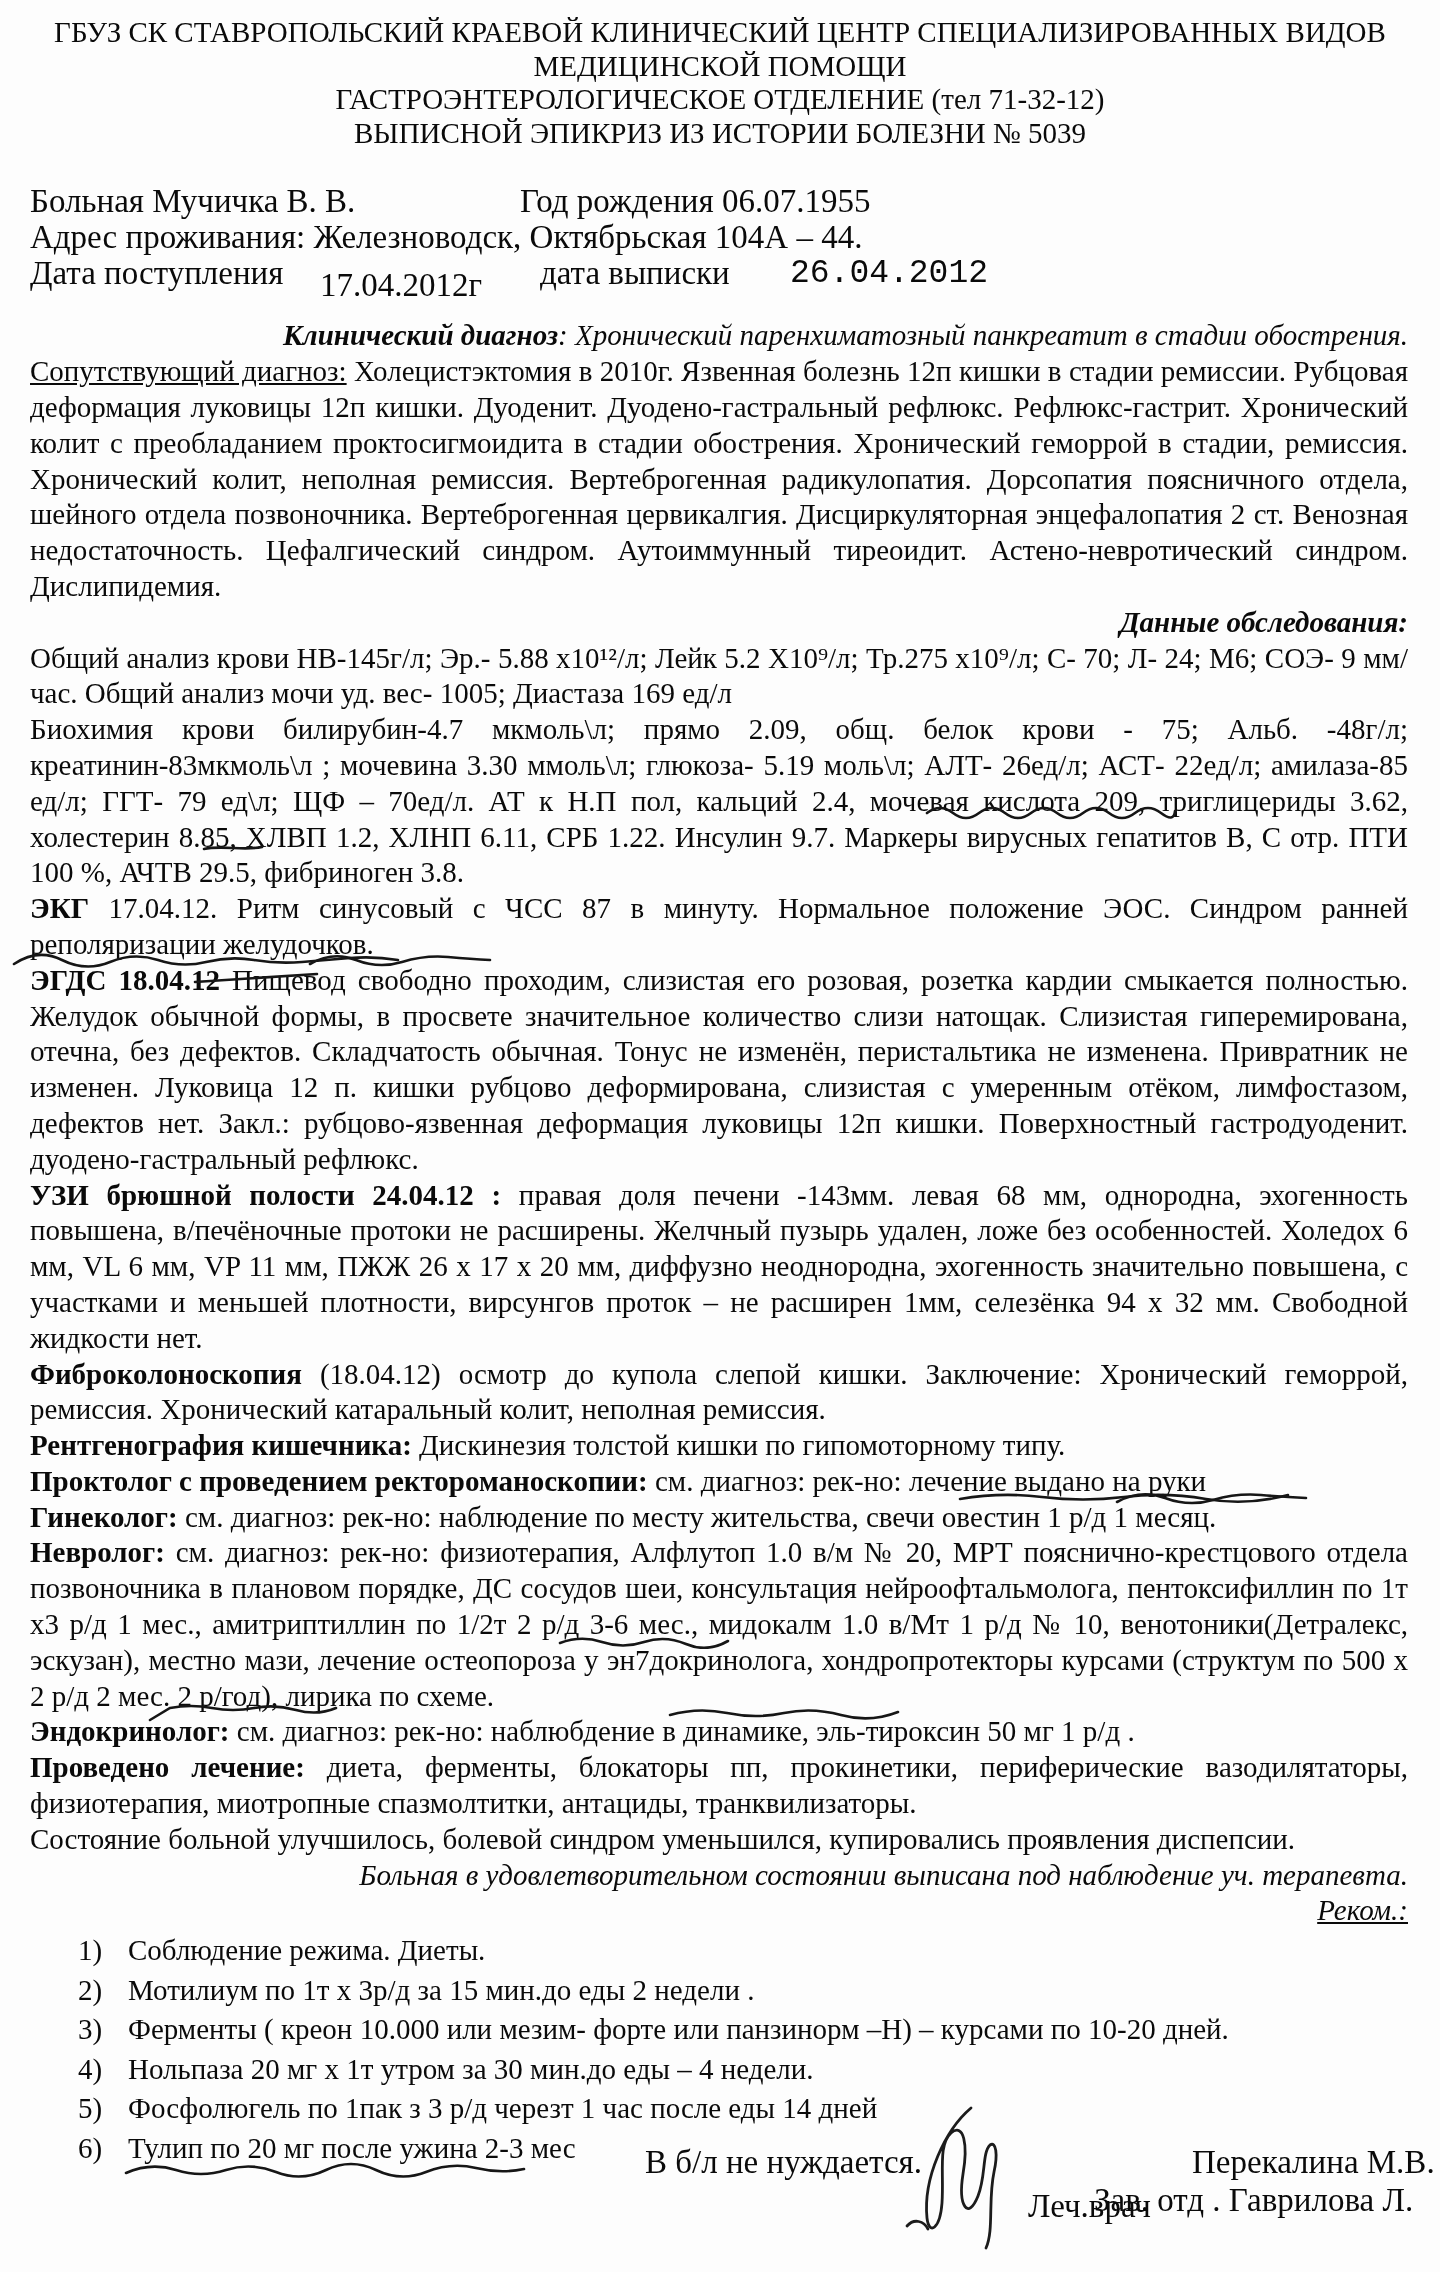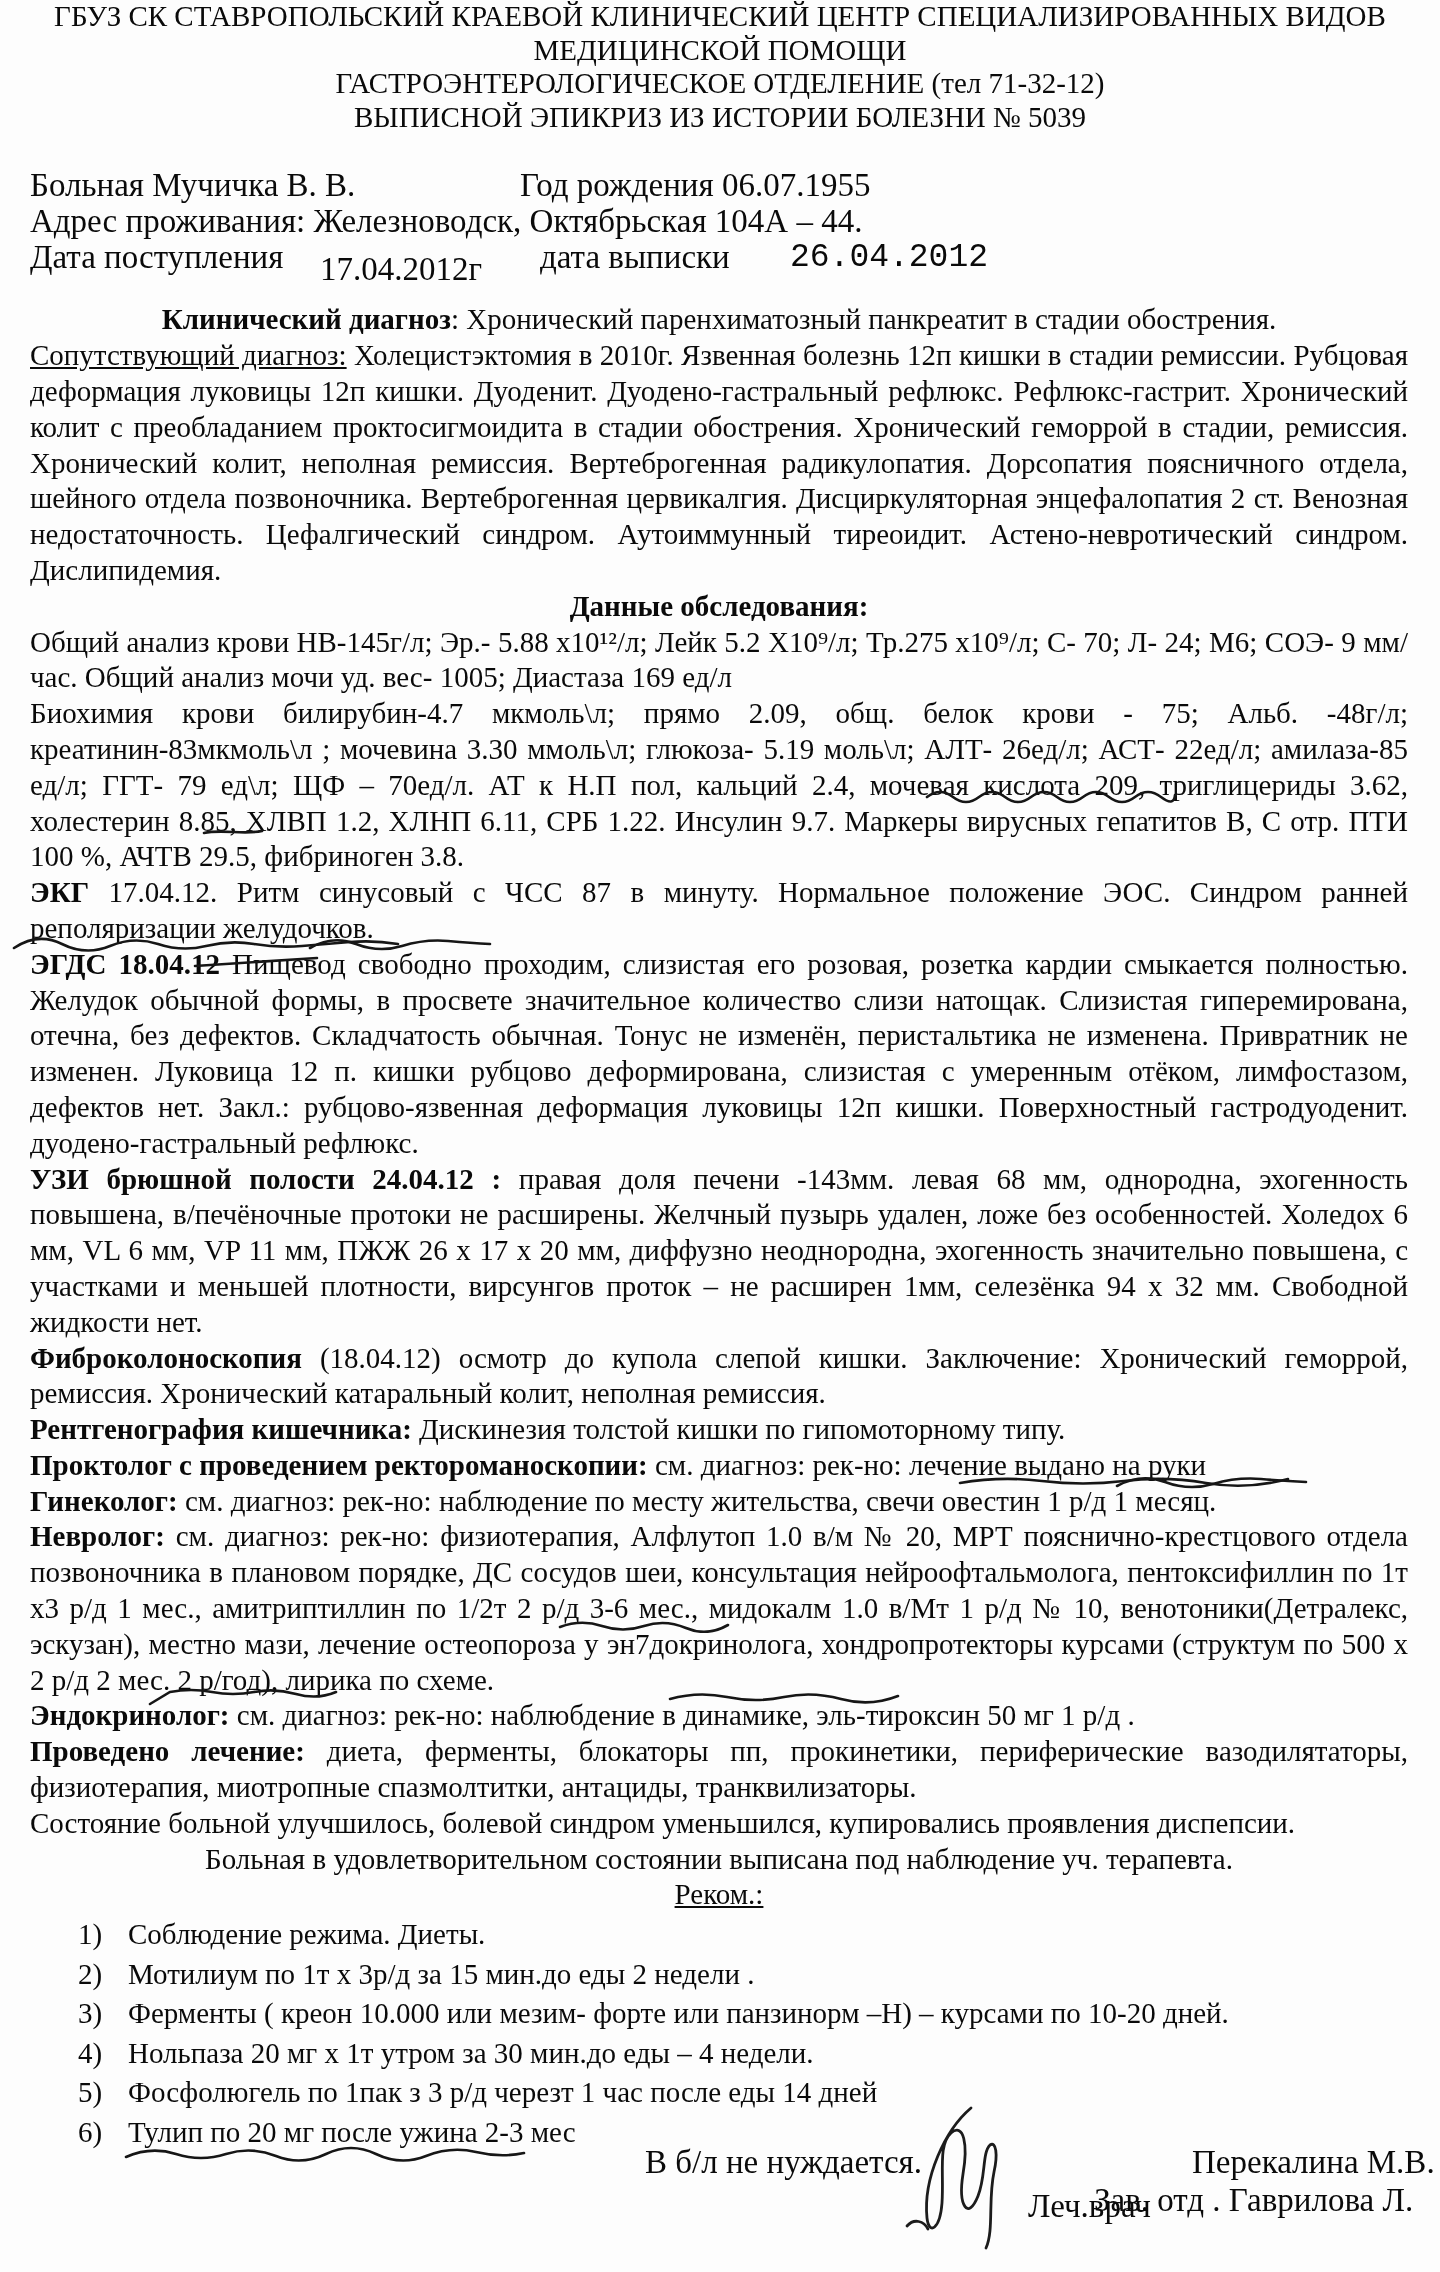--- a/index.html
+++ b/index.html
@@ -1,28 +1,28 @@
 <!DOCTYPE html>
 <html><head>
 <meta charset="utf-8">
 <style>
   html,body{margin:0;padding:0;}
   body{width:1440px;height:2272px;background:#e9e9e9;}
   .page{position:relative;width:1440px;height:2272px;background:#fdfdfd;overflow:hidden;
         font-family:"Liberation Serif","DejaVu Serif",serif;color:#0a0a0a;}
-  .header{text-align:center;font-size:29px;line-height:33.5px;}
+  .header{padding-top:16px;text-align:center;font-size:29px;line-height:33.5px;}
   .patient{margin:34px 32px 0 30px;font-size:33px;line-height:35.8px;position:relative;}
   .patient .row{position:relative;height:35.8px;white-space:nowrap;}
   .patient .birth{position:absolute;left:490px;}
   .patient .d1{position:absolute;left:290px;margin-top:12px;}
   .patient .dl2{position:absolute;left:510px;}
   .patient .d2{position:absolute;left:760px;font-family:Liberation Mono, monospace;}
   .bodytext{margin:27px 32px 0 30px;font-size:29px;line-height:35.8px;}
   .bodytext p{margin:0;text-align:justify;}
-  .bodytext p.noj{text-align:center;}
+  .bodytext p.noj{text-align:right;font-style:italic;}
   .gap{margin-top:30px;}
   b{font-weight:bold;}
   .u{text-decoration:underline;}
   .rel{position:relative;}
   .rx-item{display:flex;margin:3.8px 0 0 48px;position:relative;}
   .rx-item .num{flex:0 0 50px;}
   .mark{position:absolute;pointer-events:none;}
   .mark path{fill:none;stroke:#161616;stroke-width:2.6;stroke-linecap:round;}
   .footer{position:absolute;left:0;top:2145px;width:1440px;font-size:33px;line-height:35.8px;}
   .footer .frow{position:relative;height:38px;white-space:nowrap;}

